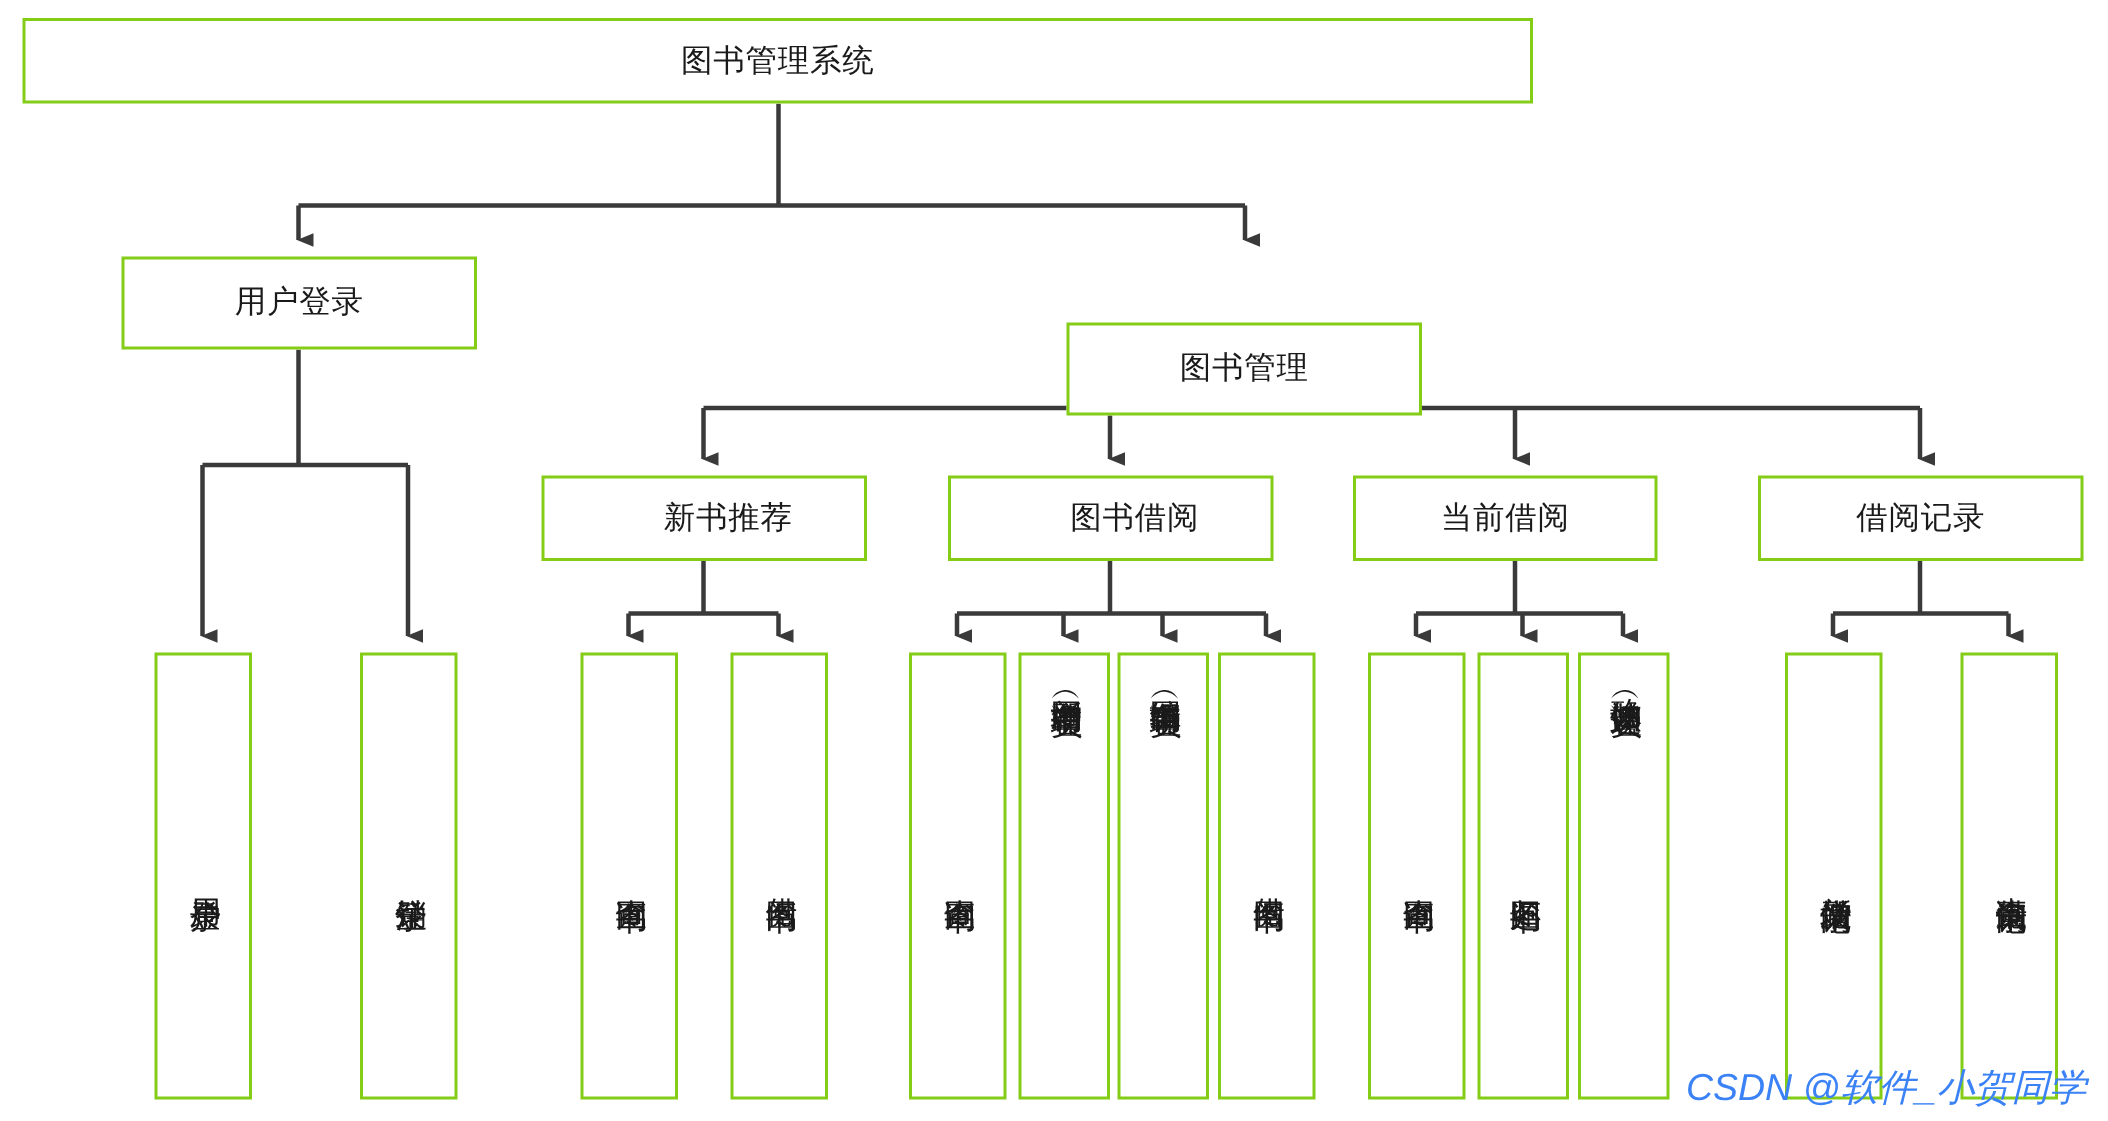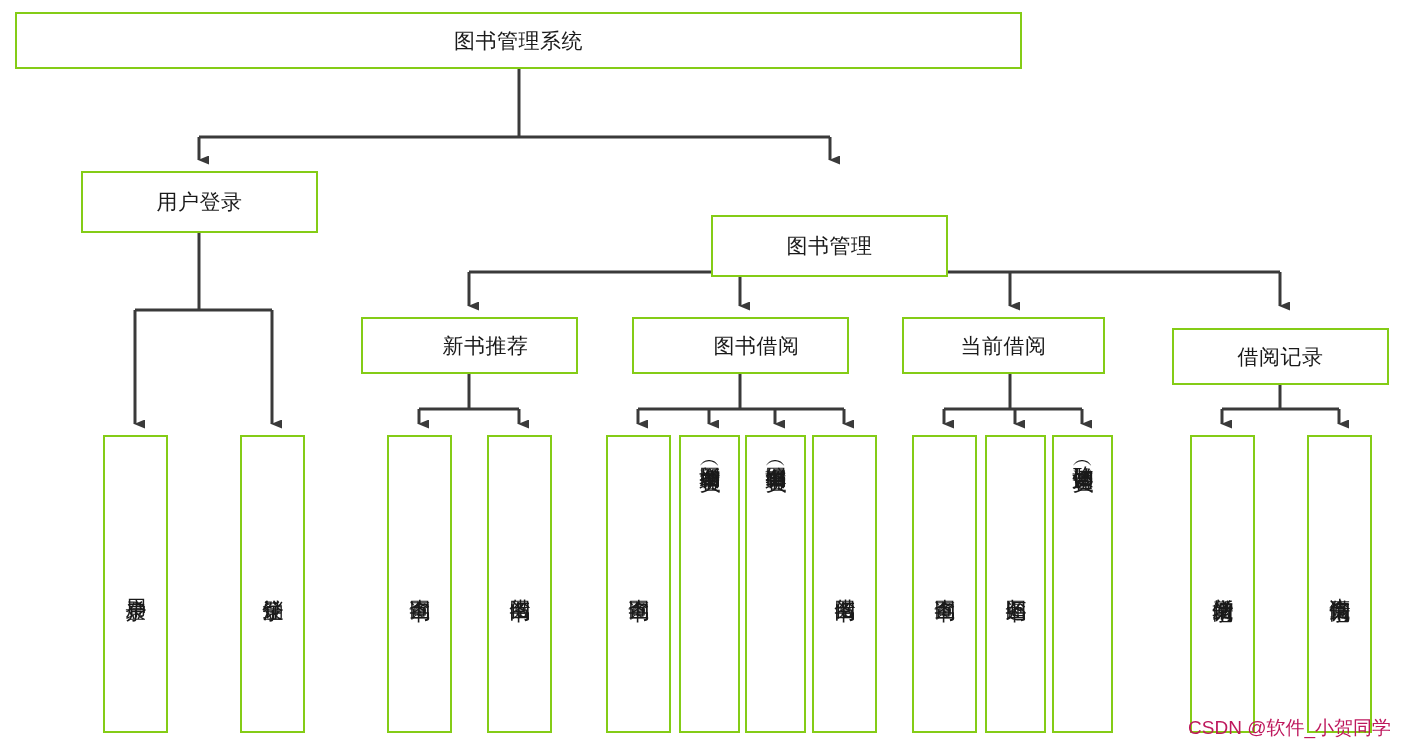--- a/index.html
+++ b/index.html
@@ -57,25 +57,26 @@
     padding-top: 12px;
   }
   .leaf-box.center-v {
     align-items: center;
     padding-top: 0;
   }
   #watermark {
     position: absolute;
     right: 14px;
     bottom: 6px;
-    font-size: 19px;
-    color: #be185d;
+    font-size: 25px;
+    color: #3b82f6;
     white-space: nowrap;
     pointer-events: none;
     font-family: "Liberation Sans", "DejaVu Sans", sans-serif;
+    font-style: italic;
   }
 </style>
 </head>
 <body>
 
 <div id="canvas">
 
   <svg id="diagram-svg" viewBox="0 0 1405 747" xmlns="http://www.w3.org/2000/svg">
     <defs>
       <marker id="arrowhead" markerWidth="9" markerHeight="11" refX="4.5" refY="10" orient="auto" markerUnits="userSpaceOnUse">
@@ -140,21 +141,21 @@
 
   <div class="node-box" style="left:361px; top:317px; width:217px; height:57px;padding-left:32px;">
     <span class="node-label-h">新书推荐</span>
   </div>
   <div class="node-box" style="left:632px; top:317px; width:217px; height:57px;padding-left:32px;">
     <span class="node-label-h">图书借阅</span>
   </div>
   <div class="node-box" style="left:902px; top:317px; width:203px; height:57px;">
     <span class="node-label-h">当前借阅</span>
   </div>
-  <div class="node-box" style="left:1172px; top:328px; width:217px; height:57px;">
+  <div class="node-box" style="left:1172px; top:317px; width:217px; height:57px;">
     <span class="node-label-h">借阅记录</span>
   </div>
 
   <div class="node-box leaf-box center-v" style="left:103px; top:435px; width:65px; height:298px;">
     <span class="node-label-v">用户登录</span>
   </div>
   <div class="node-box leaf-box center-v" style="left:240px; top:435px; width:65px; height:298px;">
     <span class="node-label-v">注销登录</span>
   </div>
 

